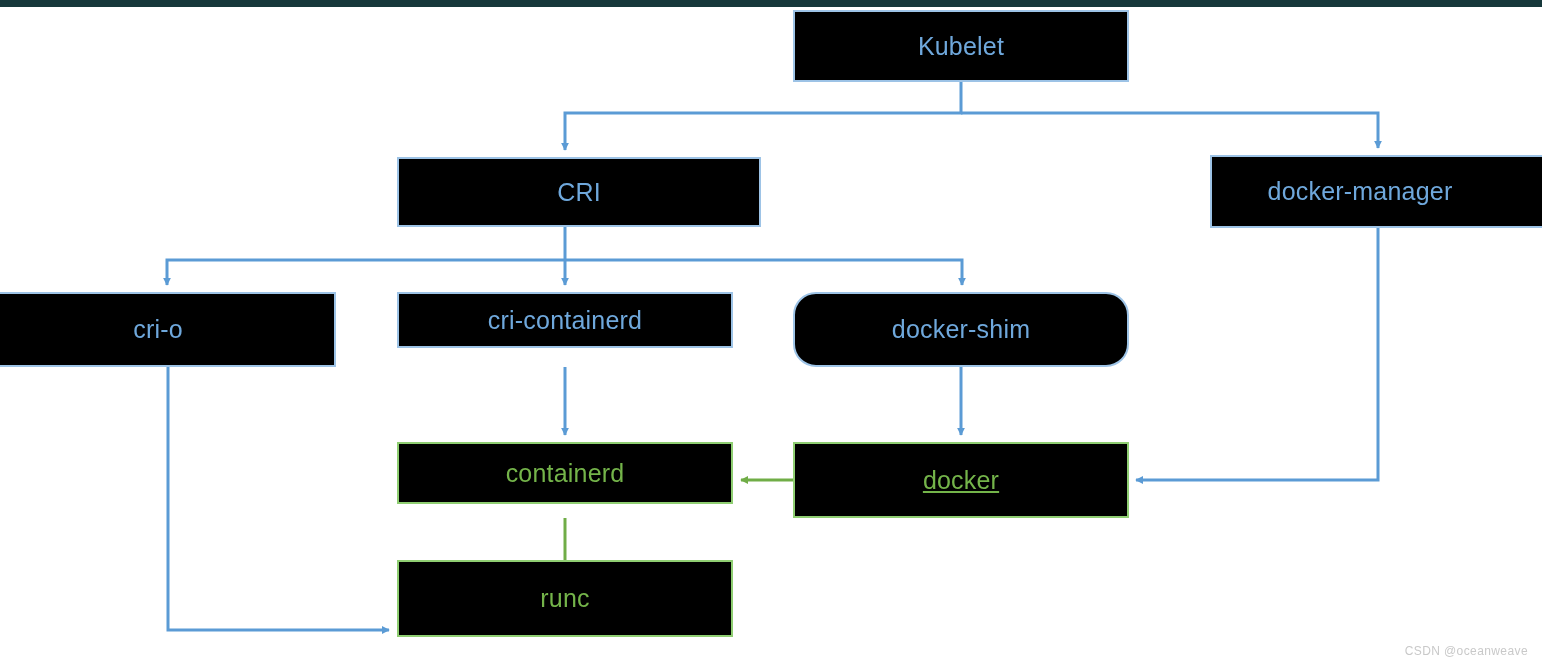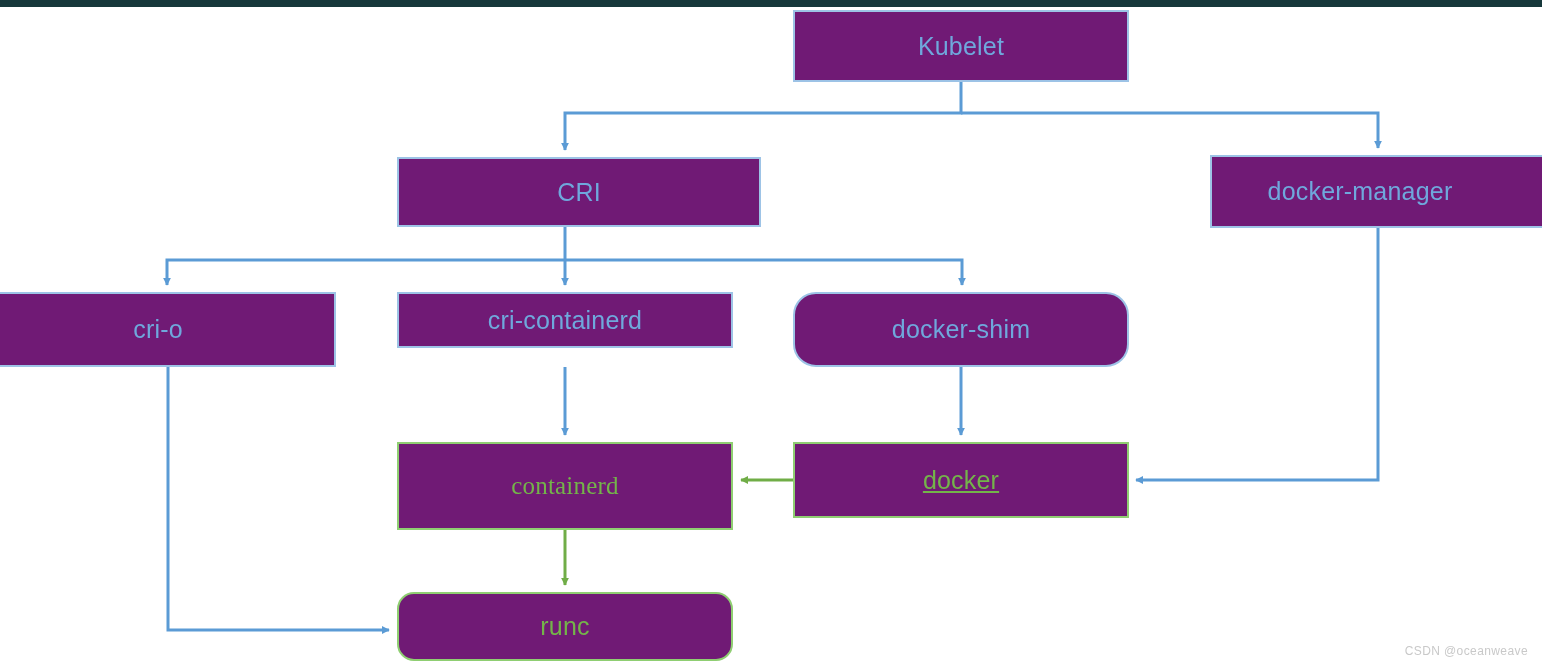--- a/index.html
+++ b/index.html
@@ -29,21 +29,21 @@
   #flow {
     position: absolute;
     left: 0;
     top: 0;
     width: 1542px;
     height: 668px;
   }
   .node {
     position: absolute;
     box-sizing: border-box;
-    background: #701a75;
+    background: #000000;
     display: flex;
     align-items: center;
     justify-content: center;
     font-size: 25px;
     letter-spacing: 0.2px;
     white-space: nowrap;
   }
   .node.blue {
     border: 2px solid #9dc3e6;
     color: #6fa8dc;
@@ -119,27 +119,27 @@
   </div>
 
   <div class="node blue" style="left:397px; top:292px; width:336px; height:56px;">
     <span>cri-containerd</span>
   </div>
 
   <div class="node blue" style="left:793px; top:292px; width:336px; height:75px;border-radius:23px;">
     <span>docker-shim</span>
   </div>
 
-  <div class="node green" style="left:397px; top:442px; width:336px; height:88px;font-family:Liberation Serif, serif;">
+  <div class="node green" style="left:397px; top:442px; width:336px; height:62px;">
     <span>containerd</span>
   </div>
 
   <div class="node green" style="left:793px; top:442px; width:336px; height:76px;text-decoration:underline;">
     <span>docker</span>
   </div>
 
-  <div class="node green" style="left:397px; top:592px; width:336px; height:69px;border-radius:17px;">
+  <div class="node green" style="left:397px; top:560px; width:336px; height:77px;">
     <span>runc</span>
   </div>
 
   <div class="watermark">CSDN @oceanweave</div>
 
 </div>
 
 </body></html>

